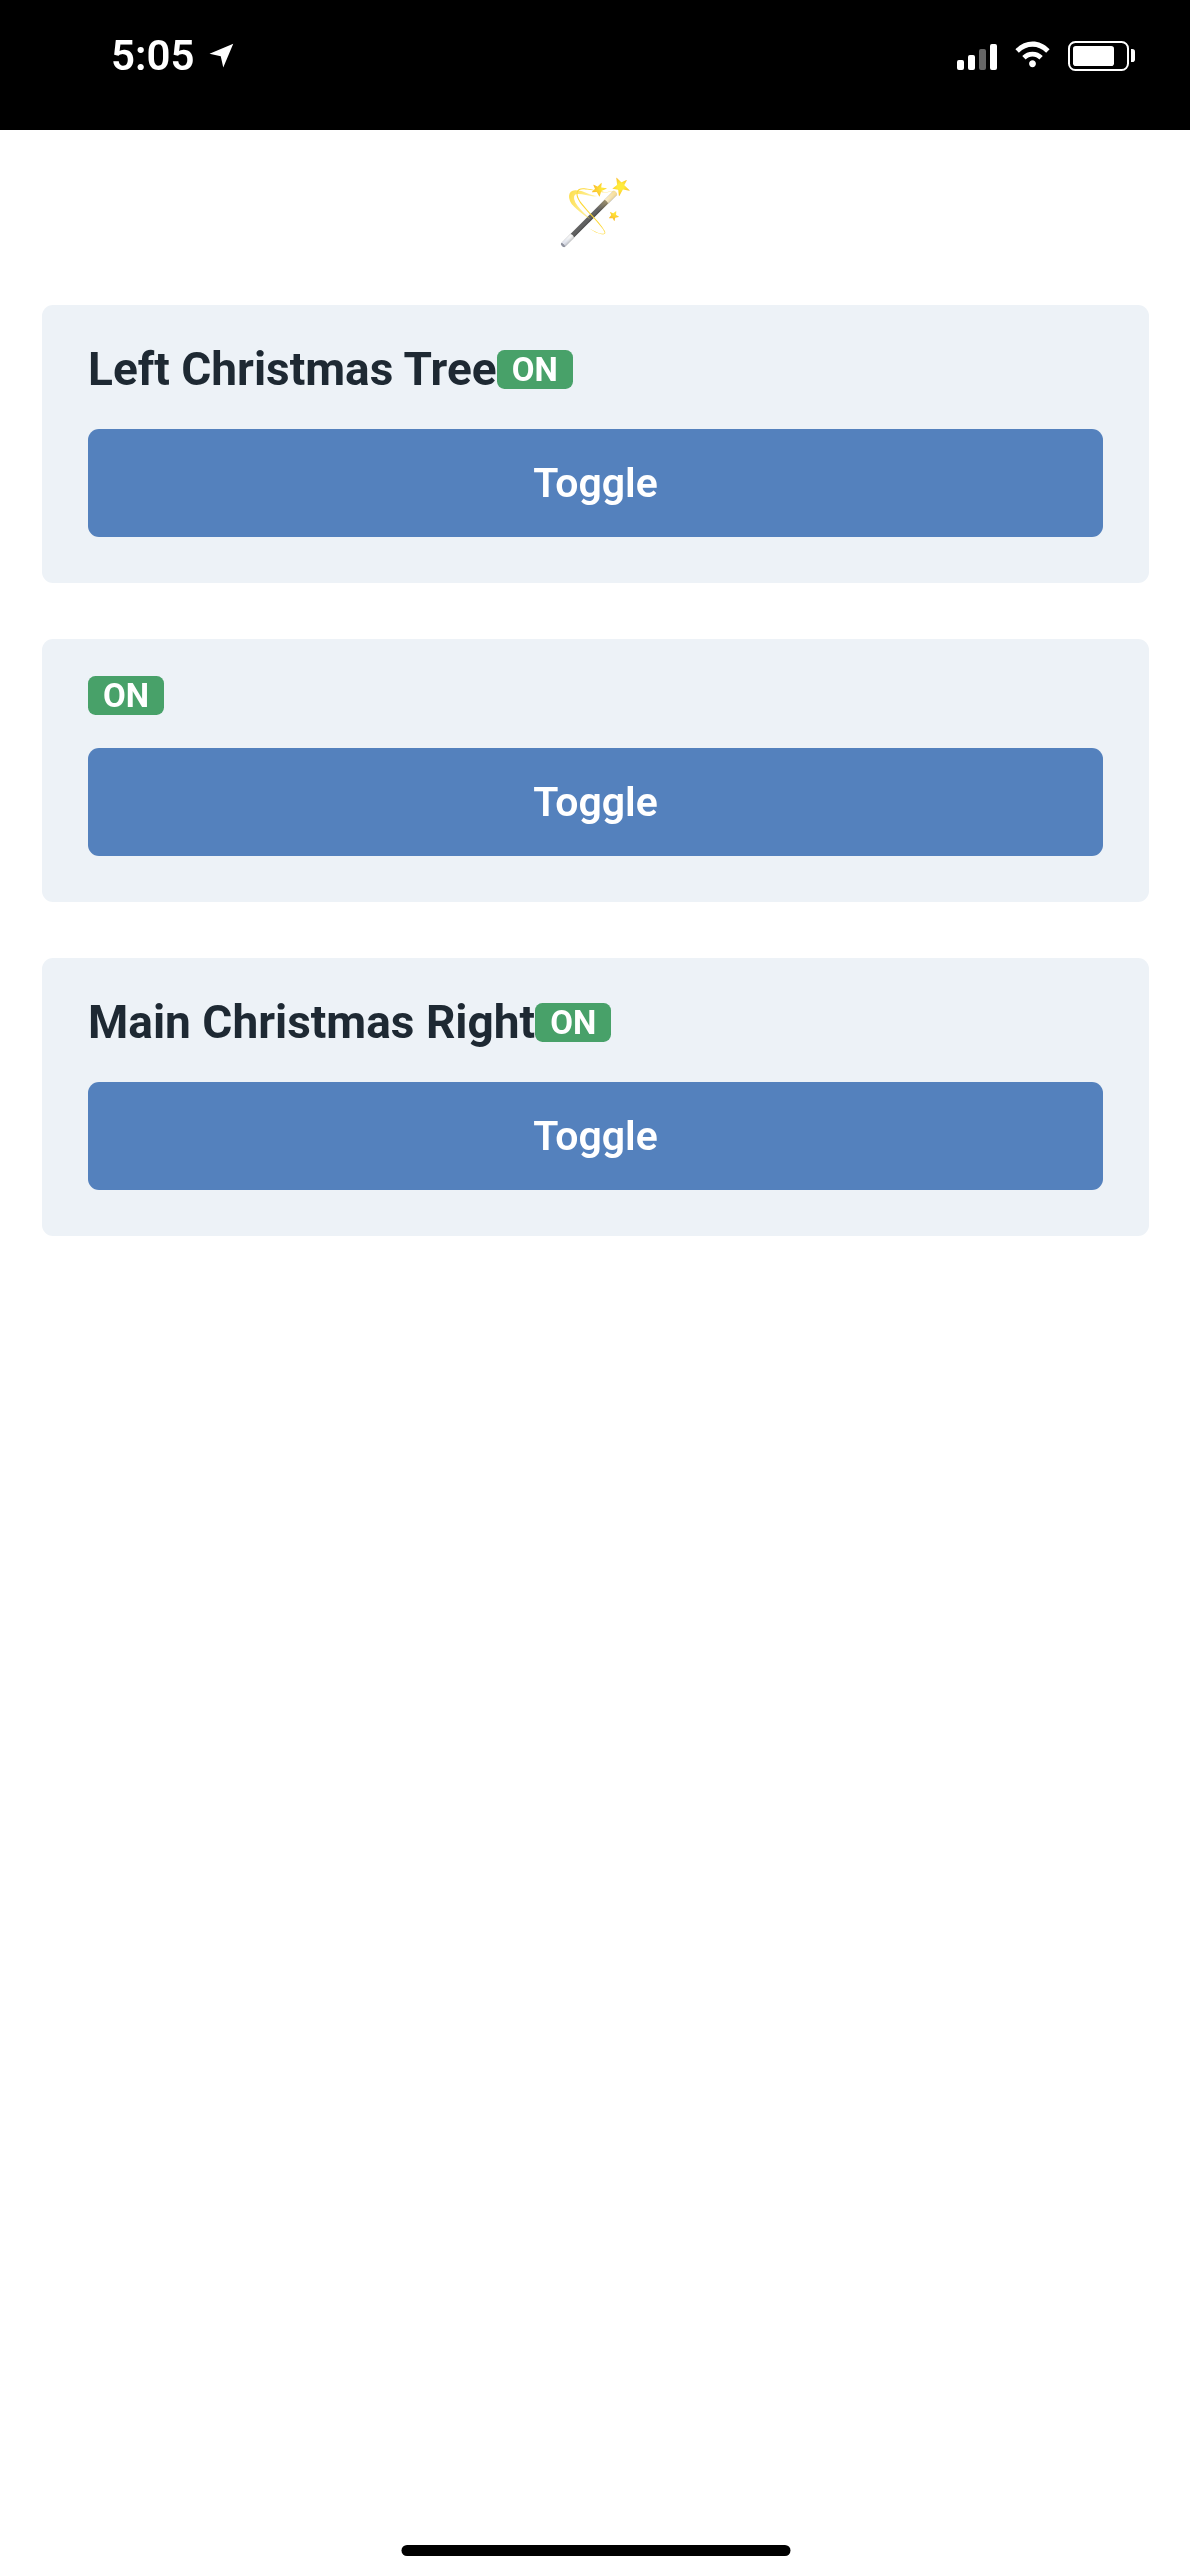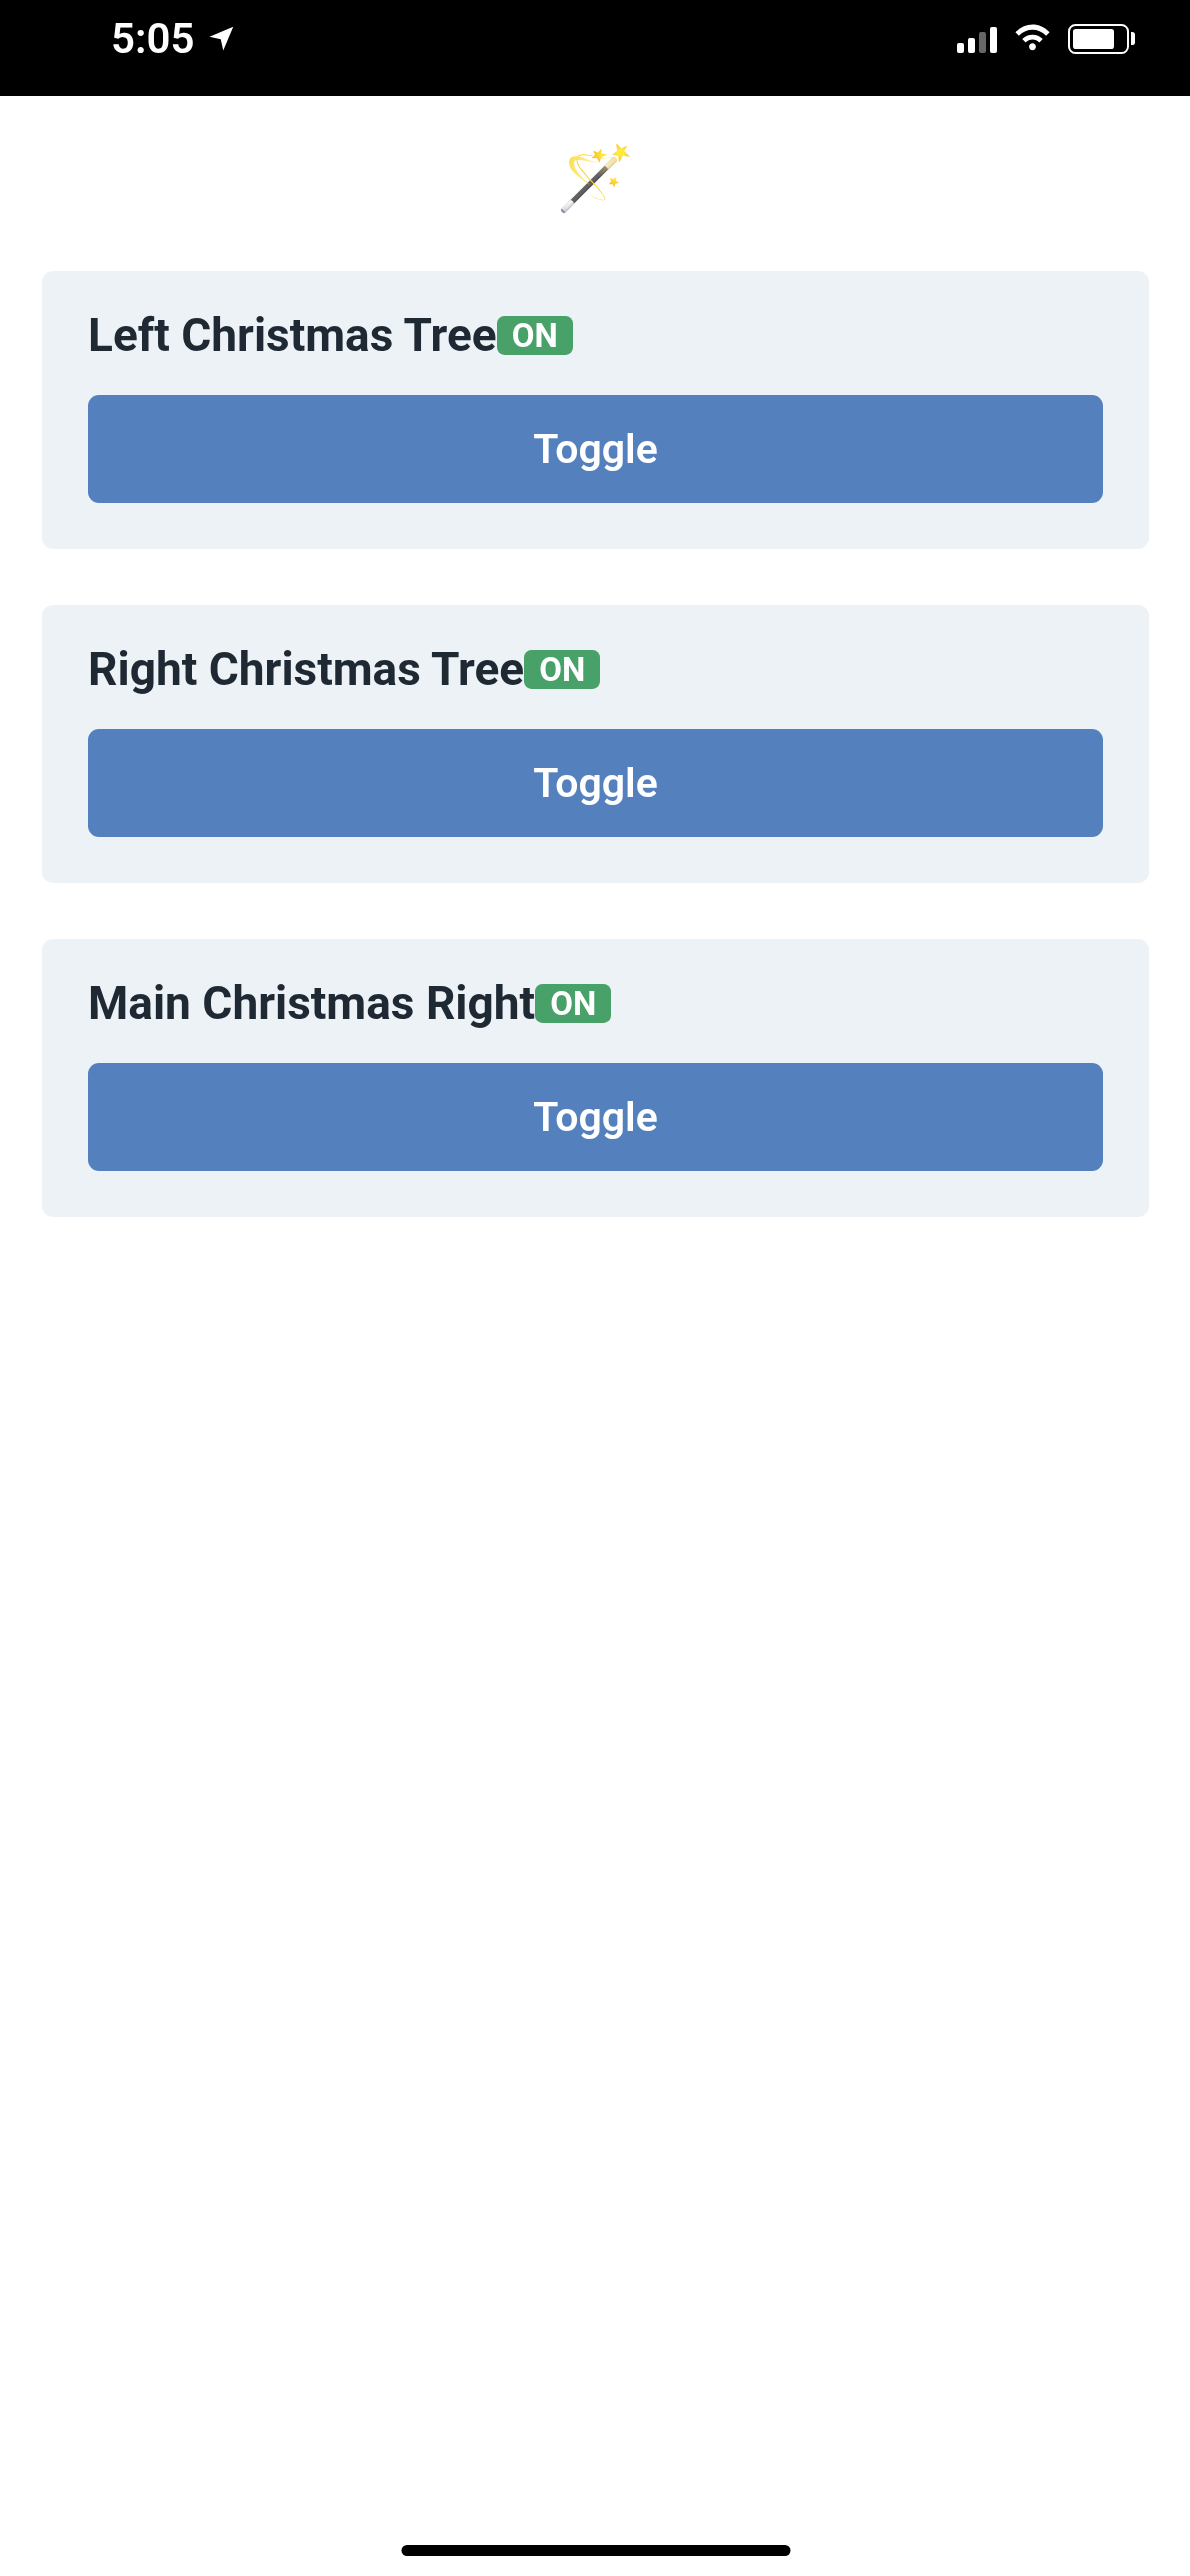--- a/index.html
+++ b/index.html
@@ -10,21 +10,21 @@
     
     body {
       font-family: -apple-system, BlinkMacSystemFont, "Segoe UI", Roboto, Helvetica, Arial, sans-serif;
       width: 1191px;
       height: 2576px;
       background: #ffffff;
       position: relative;
     }
     
     .status-bar {
-      height: 96px;
+      height: 130px;
       background: #000000;
       display: flex;
       align-items: center;
       justify-content: space-between;
       padding: 0 56px 18.5px 111px;
       color: #ffffff;
     }
     
     .status-left {
       display: flex;
@@ -208,21 +208,20 @@
   <div class="device-card">
     <div class="device-header">
       <div class="device-name">Left Christmas Tree</div>
       <div class="status-badge">ON</div>
     </div>
     <button class="toggle-button">Toggle</button>
   </div>
 
   <div class="device-card">
     <div class="device-header">
-      <div class="device-name">Right Christmas Tree</div>
       <div class="status-badge">ON</div>
     </div>
     <button class="toggle-button">Toggle</button>
   </div>
 
   <div class="device-card">
     <div class="device-header">
       <div class="device-name">Main Christmas Right</div>
       <div class="status-badge">ON</div>
     </div>

